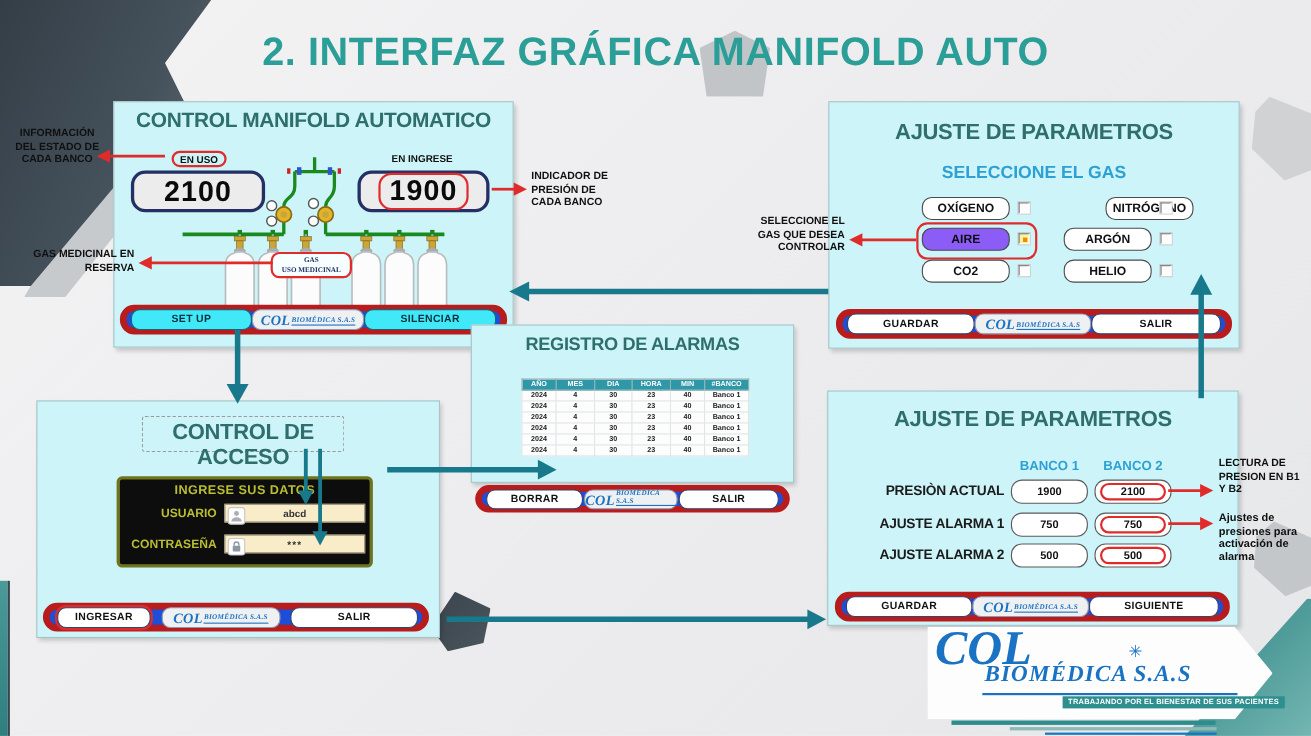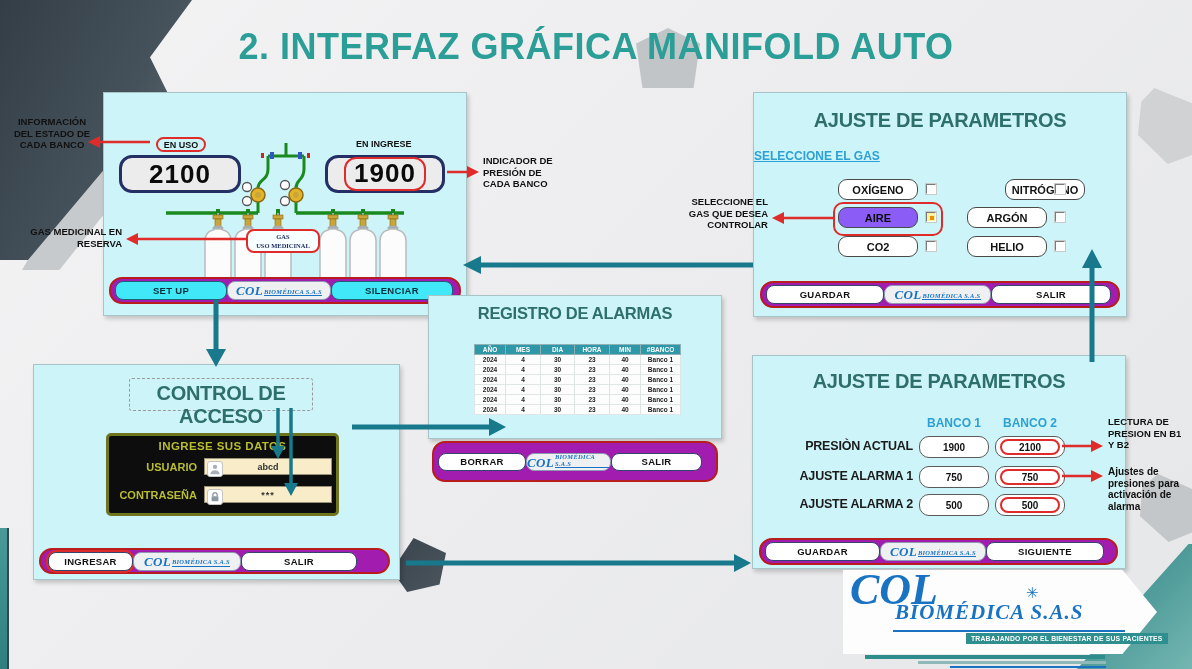--- a/index.html
+++ b/index.html
@@ -30,22 +30,22 @@
     background:linear-gradient(#4a9a9a,#2e7f7f);}
   
   .main-title{left:0;top:26px;width:1192px;text-align:center;font-size:36px;
     font-weight:800;color:#2b9e97;letter-spacing:.5px;}
   
   .panel{position:absolute;background:#cdf4f8;border:1px solid #a9c4c6;
     box-shadow:2px 3px 4px rgba(0,0,0,.18);}
   .ptitle{position:absolute;left:0;width:100%;text-align:center;font-weight:800;
     color:#2e6f6c;letter-spacing:-.3px;}
   
-  .bar{position:absolute;display:flex;align-items:center;justify-content:flex-start;
-    background:#a21caf;border:2px solid #b91c1c;border-radius:13px;padding:2px 4px;box-sizing:border-box;}
+  .bar{position:absolute;display:flex;align-items:center;justify-content:space-between;
+    background:#1d4ed8;border:6px solid #b91c1c;border-radius:13px;padding:2px 4px;box-sizing:border-box;}
   .btn{height:19px;background:#fff;border:1.5px solid #34456b;border-radius:8px;
     display:flex;align-items:center;justify-content:center;font-size:9.5px;font-weight:800;
     letter-spacing:.3px;box-sizing:border-box;}
   .btn-cyan{background:#41e9f8;color:#06303c;border-color:#1d6277;}
   .btn-col{background:#eef0f2;border-color:#8d99b0;}
   .btn-red{box-shadow:0 0 0 2px #e02b2b;}
   .cs{display:flex;align-items:flex-end;line-height:1;}
   .cs-col{font-family:"Liberation Serif",serif;font-style:italic;font-weight:700;
     font-size:13px;color:#1a73c2;}
   .cs-sub{font-family:"Liberation Serif",serif;font-style:italic;font-weight:700;
@@ -87,22 +87,22 @@
   
   .fld{position:absolute;width:70px;height:22px;background:#fff;border:1.5px solid #5a5a5a;
     border-radius:10px;display:flex;align-items:center;justify-content:center;
     font-size:10px;font-weight:800;box-sizing:border-box;}
   .fld .rring{position:absolute;left:4px;top:2px;right:4px;bottom:2px;
     border:2px solid #e02b2b;border-radius:9px;}
   .plabel{position:absolute;font-size:12.5px;font-weight:700;color:#1b1b1b;
     text-align:right;letter-spacing:-.2px;}
   .bankhead{position:absolute;width:70px;text-align:center;font-size:12px;font-weight:800;
     color:#2da0d4;}
-  .subtitle-blue{position:absolute;width:100%;text-align:left;font-size:12px;
-    font-weight:800;color:#2da0d4;text-decoration:underline;}
+  .subtitle-blue{position:absolute;width:100%;text-align:center;font-size:16px;
+    font-weight:800;color:#2da0d4;}
   
   .ann{position:absolute;font-size:9.5px;line-height:11.5px;font-weight:800;color:#101010;}
   .ann.sc{font-size:10px;font-weight:700;}
   
   .brand-arrow{left:843px;top:570px;width:314px;height:84px;background:#fdfdfe;
     clip-path:polygon(0 0,89% 0,100% 50%,89% 100%,0 100%);}
   .brand-col{left:850px;top:568px;font-family:"Liberation Serif",serif;font-style:italic;
     font-weight:700;font-size:44px;color:#1a73c2;line-height:1;}
   .brand-sub{left:895px;top:602px;font-family:"Liberation Serif",serif;font-style:italic;
     font-weight:700;font-size:21px;letter-spacing:1px;color:#1a73c2;line-height:1;}
@@ -127,20 +127,21 @@
   <div class="sh sh-hex-top"></div>
   <div class="sh sh-hex-rt"></div>
   <div class="sh sh-hex-rm"></div>
   <div class="sh sh-pent"></div>
   <div class="sh sh-teal"></div>
   <div class="sh sh-strip"></div>
 
   <div class="abs main-title">2. INTERFAZ GRÁFICA MANIFOLD AUTO</div>
 
   <div class="panel" style="left:103px;top:92px;width:362px;height:222px;">
+    <div class="ptitle" style="top:6px;font-size:19px;">CONTROL MANIFOLD AUTOMATICO</div>
     <div class="tagbox" style="left:52px;top:44px;width:50px;height:15px;font-size:9px;">EN USO</div>
     <div class="abs" style="left:252px;top:46px;width:90px;font-size:9px;font-weight:800;">EN INGRESE</div>
     <div class="disp" style="left:15px;top:62px;width:122px;height:38px;">2100</div>
     <div class="disp" style="left:221px;top:62px;width:120px;height:38px;">
       <span class="red-pill">1900</span>
     </div>
 
     <svg class="abs" style="left:0;top:48px;" width="362" height="140" viewBox="0 0 362 140">
       <defs>
         <g id="cyl">
@@ -295,21 +296,21 @@
             <td>2024</td>
             <td>4</td>
             <td>30</td>
             <td>23</td>
             <td>40</td>
             <td>Banco 1</td>
           </tr>
     </tbody>
       </table>
   </div>
-  <div class="bar" style="left:432px;top:441px;width:286px;height:41px;z-index:5;">
+  <div class="bar" style="left:432px;top:441px;width:286px;height:25px;z-index:5;">
     <div class="btn" style="width:88px;height:18px;">BORRAR</div>
     <div class="btn btn-col" style="width:85px;height:18px;">
       <span class="cs">
           <span class="cs-col">COL</span>
           <span class="cs-sub">BIOMÉDICA S.A.S</span>
         </span>
     </div>
     <div class="btn" style="width:91px;height:18px;">SALIR</div>
   </div>
 

